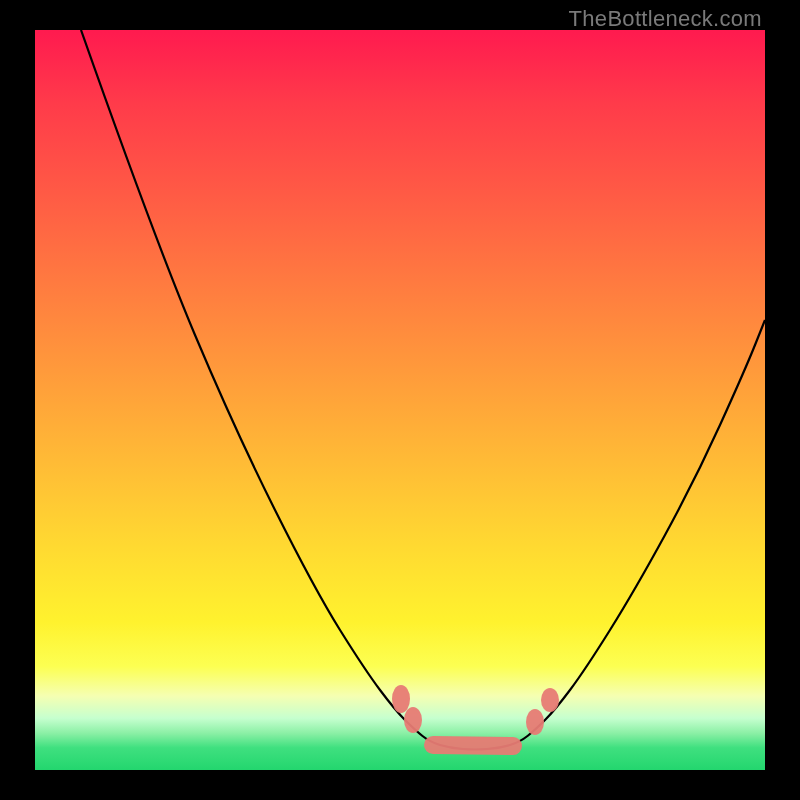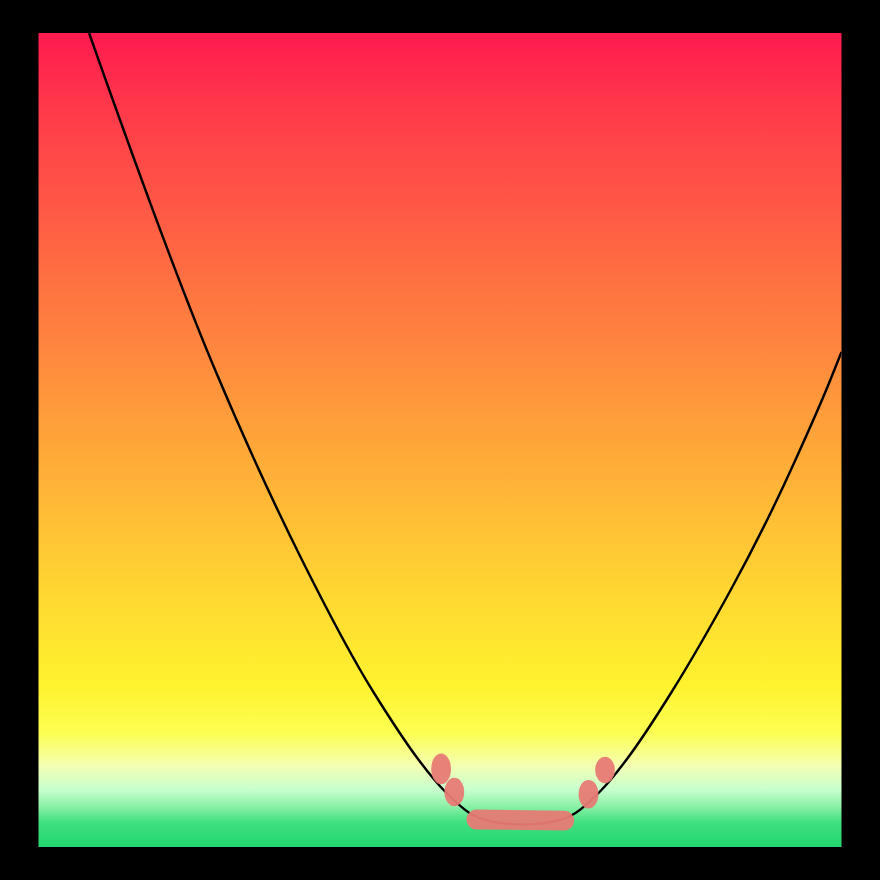--- a/index.html
+++ b/index.html
@@ -71,20 +71,21 @@
     stroke-width: 18;
     stroke-linecap: round;
     fill: none;
     opacity: 0.95;
   }
 </style>
 </head>
 <body>
 
 <div class="frame">
+  <div class="watermark">TheBottleneck.com</div>
   <div class="plot-area">
     <svg class="curve" viewBox="0 0 730 740">
       <path id="curve-path" class="curve-path" d="M 46 0 Q 120 210 160 305 Q 200 400 240 480 Q 280 560 305 600 Q 330 640 345 660 Q 360 680 370 690 Q 380 700 387.5 706 Q 395 712 405 715 Q 415 718 427.5 719 Q 440 720 452.5 719 Q 465 718 475 715 Q 485 712 492.5 706 Q 500 700 510 690 Q 520 680 535 660 Q 550 640 575 600 Q 600 560 630 505 Q 660 450 685 395 Q 710 340 720 315 T 730 290"></path>
       <g id="markers-group">
           <ellipse cx="366" cy="669" rx="9" ry="14" class="marker"></ellipse>
           <ellipse cx="378" cy="690" rx="9" ry="13" class="marker"></ellipse>
           <line x1="398" y1="715" x2="478" y2="716" class="capsule"></line>
           <ellipse cx="500" cy="692" rx="9" ry="13" class="marker"></ellipse>
           <ellipse cx="515" cy="670" rx="9" ry="12" class="marker"></ellipse>
         </g>

